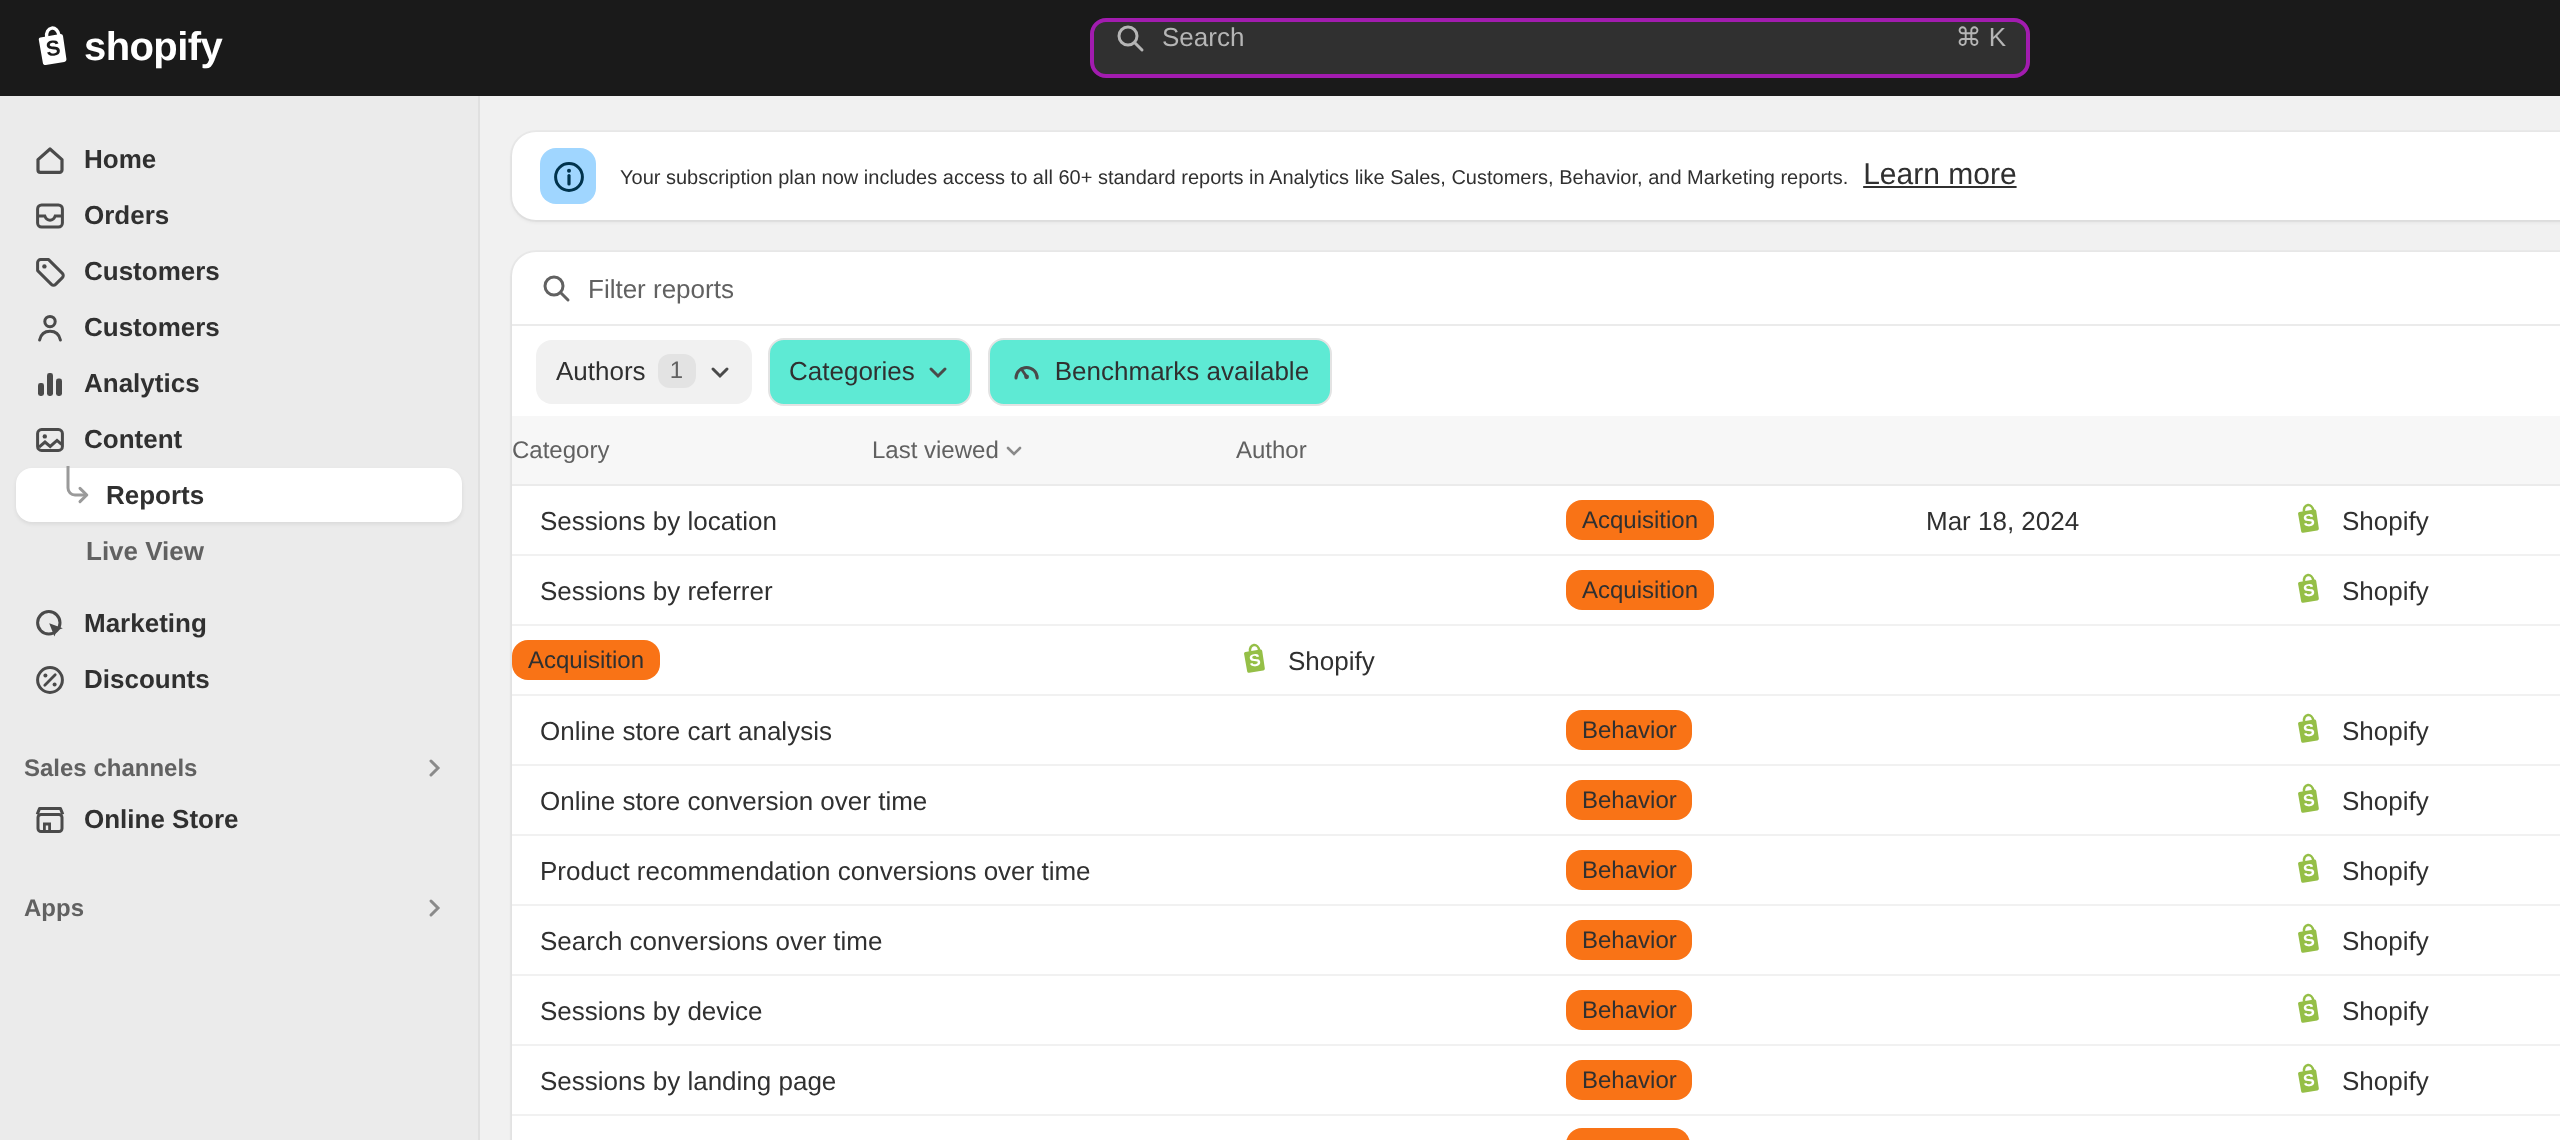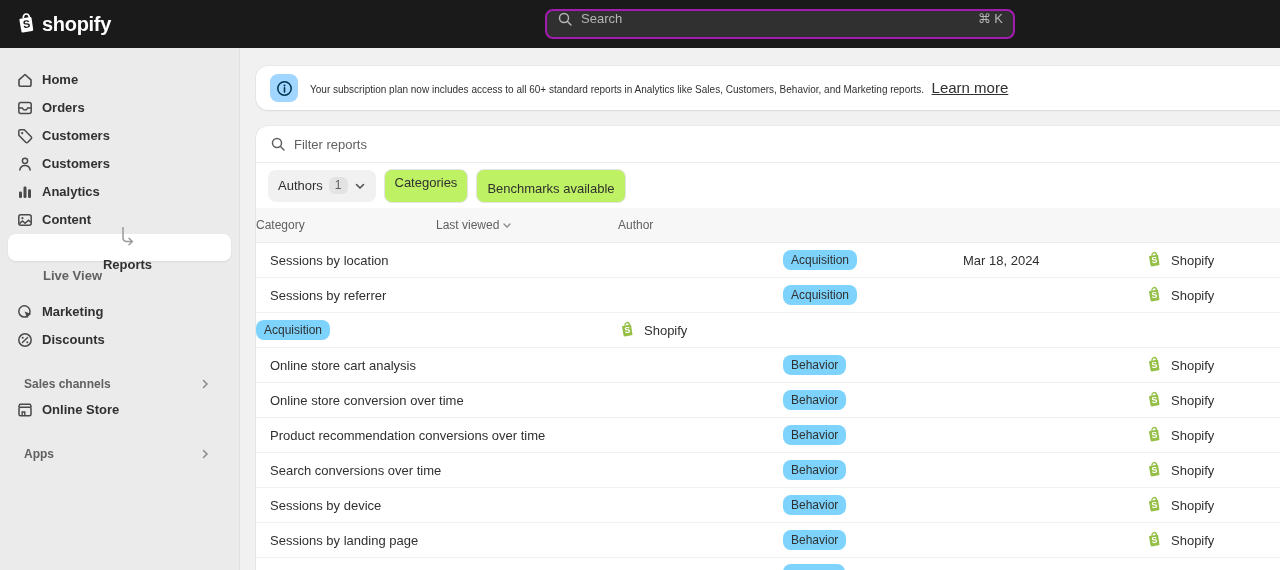--- a/index.html
+++ b/index.html
@@ -37,26 +37,26 @@
   }
   .nav-item {
     height: 27px; margin: 0 8px 1px 8px; padding: 0 8px; border-radius: 8px;
     display: flex; align-items: center; gap: 8px;
     font-size: 13px; font-weight: 600; color: #303030; cursor: pointer;
   }
   .nav-item .ico { width: 18px; height: 18px; flex: 0 0 18px; display: inline-flex; }
   .nav-item.selected {
     background: #fff; box-shadow: 0 1px 2px rgba(0,0,0,0.08); font-weight: 700;
   }
-  .nav-sub { padding-left: 24px; flex-direction: column; }
+  .nav-sub { padding-left: 24px; }
   .nav-sub .arrow-ico { width: 13px; height: 22px; margin-top: -7px; overflow: visible; flex: 0 0 13px; }
   .nav-muted { color: #616161; font-weight: 600; padding-left: 35px; }
   .nav-gap-s { height: 8px; } .nav-gap-m { height: 18px; }
   .nav-section {
-    height: 24px; margin: 0 20px; padding: 0 8px 0 4px;
+    height: 24px; margin: 0 8px; padding: 0 8px 0 4px;
     display: flex; align-items: center; justify-content: space-between;
     font-size: 12px; font-weight: 600; color: #616161; cursor: pointer;
   }
   .chev-r { width: 12px; height: 12px; }
 
   
   .main {
     position: absolute; left: 232px; top: 48px; right: 0; bottom: 0;
     padding: 18px 0 0 24px; overflow: hidden;
   }
@@ -81,44 +81,44 @@
     height: 37px; display: flex; align-items: center; gap: 8px;
     padding: 0 14px; border-bottom: 1px solid #ebebeb;
   }
   .filter-row input {
     flex: 1; border: none; outline: none; font-size: 13px; font-family: inherit; color: #303030;
   }
   .filter-row input::placeholder { color: #616161; }
   .chips-row { height: 45px; display: flex; align-items: center; gap: 8px; padding: 0 12px; }
   .chip {
     height: 28px; border-radius: 8px; display: inline-flex; align-items: center;
-    gap: 6px; padding: 16px 10px; font-size: 13px; font-weight: 500; color: #303030; cursor: pointer; justify-content: center;
+    gap: 6px; padding: 16px 10px; font-size: 13px; font-weight: 500; color: #303030; cursor: pointer;
   }
   .chip-filled { background: #f1f1f1; }
-  .chip-outline { background: #bef264; border: 1px solid #e3e3e3; flex-direction: column; }
+  .chip-outline { background: #5eead4; border: 1px solid #e3e3e3; }
   .chip-badge {
     background: #e3e3e3; color: #616161; border-radius: 6px;
     font-size: 12px; padding: 1px 6px; line-height: 15px;
   }
 
   .thead {
     height: 35px; background: #f7f7f7; border-bottom: 1px solid #ebebeb;
     display: flex; align-items: center; font-size: 12px; font-weight: 500; color: #616161;
   }
   .trow {
     height: 35px; border-bottom: 1px solid #f1f1f1;
     display: flex; align-items: center; font-size: 13px; color: #303030; cursor: pointer;
   }
   .col-name   { flex: 0 0 527px; padding-left: 14px; }
   .col-cat    { flex: 0 0 180px; }
   .col-date   { flex: 0 0 182px; }
   .col-author { flex: 1 1 auto; display: flex; align-items: center; gap: 8px; }
   .th-date { display: inline-flex; align-items: center; gap: 3px; }
   .pill {
-    display: inline-block; background: #7dd3fc; border-radius: 8px;
+    display: inline-block; background: #f97316; border-radius: 8px;
     padding: 2px 8px; font-size: 12px; line-height: 16px; color: #303030;
   }
   .pill:empty { min-width: 62px; min-height: 20px; }
 </style>
 </head>
 <body>
 
 <div class="topbar">
   <div class="logo">
     <span style="display:inline-flex">

